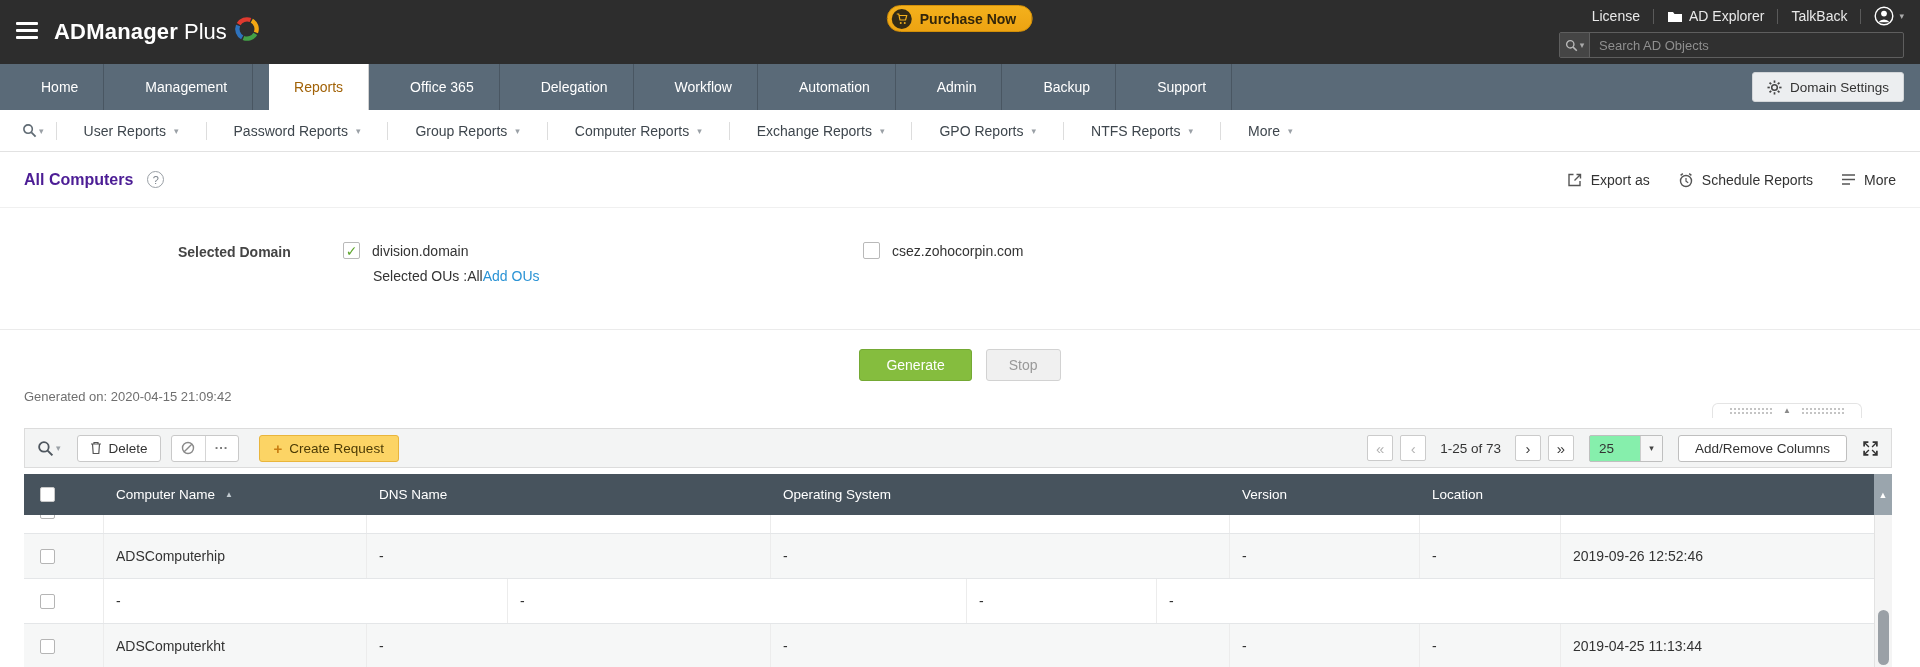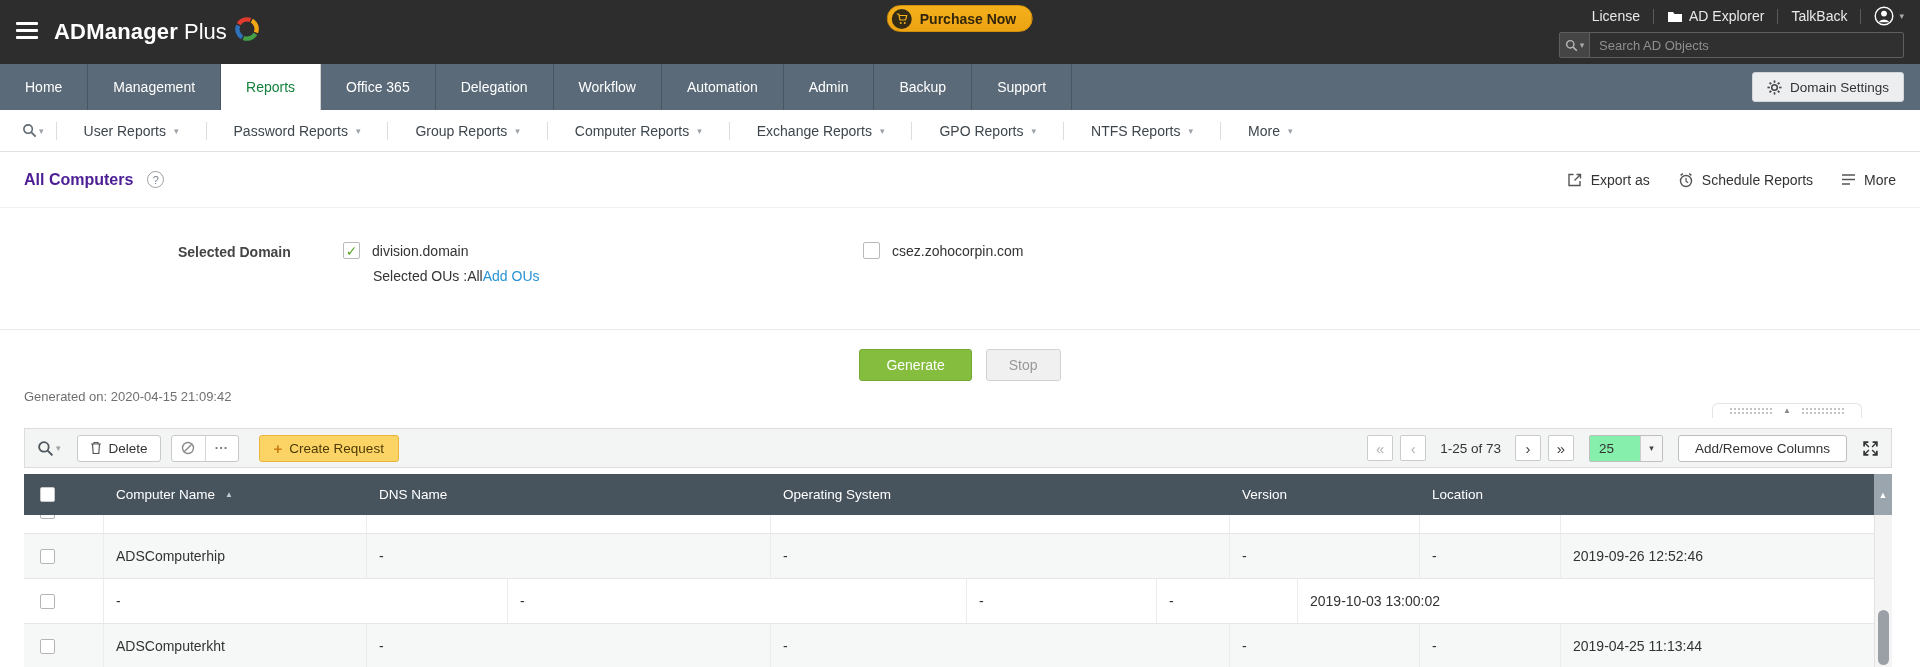--- a/index.html
+++ b/index.html
@@ -32,22 +32,22 @@
   .search-left { width:30px; background:#454545; border-right:1px solid #5e5e5e; display:flex;
     align-items:center; justify-content:center; gap:2px; cursor:pointer; }
   .searchbox input { flex:1; background:transparent; border:none; outline:none; color:#bbb;
     font-size:13px; padding:0 9px; font-family:"Liberation Sans","DejaVu Sans",sans-serif; }
   .searchbox input::placeholder { color:#8f8f8f; }
 
   
   .navbar { position:absolute; top:64px; left:0; right:0; height:46px; background:#5a6a78;
     display:flex; align-items:stretch; }
   .tab { display:flex; align-items:center; padding:0 25px; color:#fff; font-size:14px;
-    border-right:1px solid rgba(0,0,0,.18); cursor:pointer; white-space:nowrap; }
-  .tab.active { background:#fff; color:#15803d; }
+    border-right:1px solid rgba(0,0,0,.18); cursor:pointer; white-space:nowrap;margin-left:16px; }
+  .tab.active { background:#fff; color:#a16207; }
   .nav-spacer { flex:1; }
   .domain-settings { align-self:center; margin-right:16px; height:30px; background:#eceef0;
     border:1px solid #d3d6d9; border-radius:3px; display:flex; align-items:center; gap:8px;
     padding:0 14px; font-size:13.5px; color:#333; cursor:pointer; }
 
   
   .subnav { position:absolute; top:110px; left:0; right:0; height:42px; background:#fff;
     border-bottom:1px solid #e2e2e2; display:flex; align-items:center; padding-left:10px; }
   .sn-search { display:flex; align-items:center; gap:2px; padding:0 12px; cursor:pointer; }
   .vbar { width:1px; height:18px; background:#ddd; }
@@ -485,21 +485,20 @@
       <div class="td c-time">2019-09-26 12:52:46</div>
     </div>
     <div class="trow">
       <div class="td c-check">
           <span class="row-cb"></span>
         </div>
       <div class="td c-dns">-</div>
       <div class="td c-os">-</div>
       <div class="td c-ver">-</div>
       <div class="td c-loc">-</div>
-      <div class="td c-time">2019-10-03 13:00:02</div>
     </div>
     <div class="trow alt">
       <div class="td c-check">
           <span class="row-cb"></span>
         </div>
       <div class="td c-name">ADSComputerkht</div>
       <div class="td c-dns">-</div>
       <div class="td c-os">-</div>
       <div class="td c-ver">-</div>
       <div class="td c-loc">-</div>

